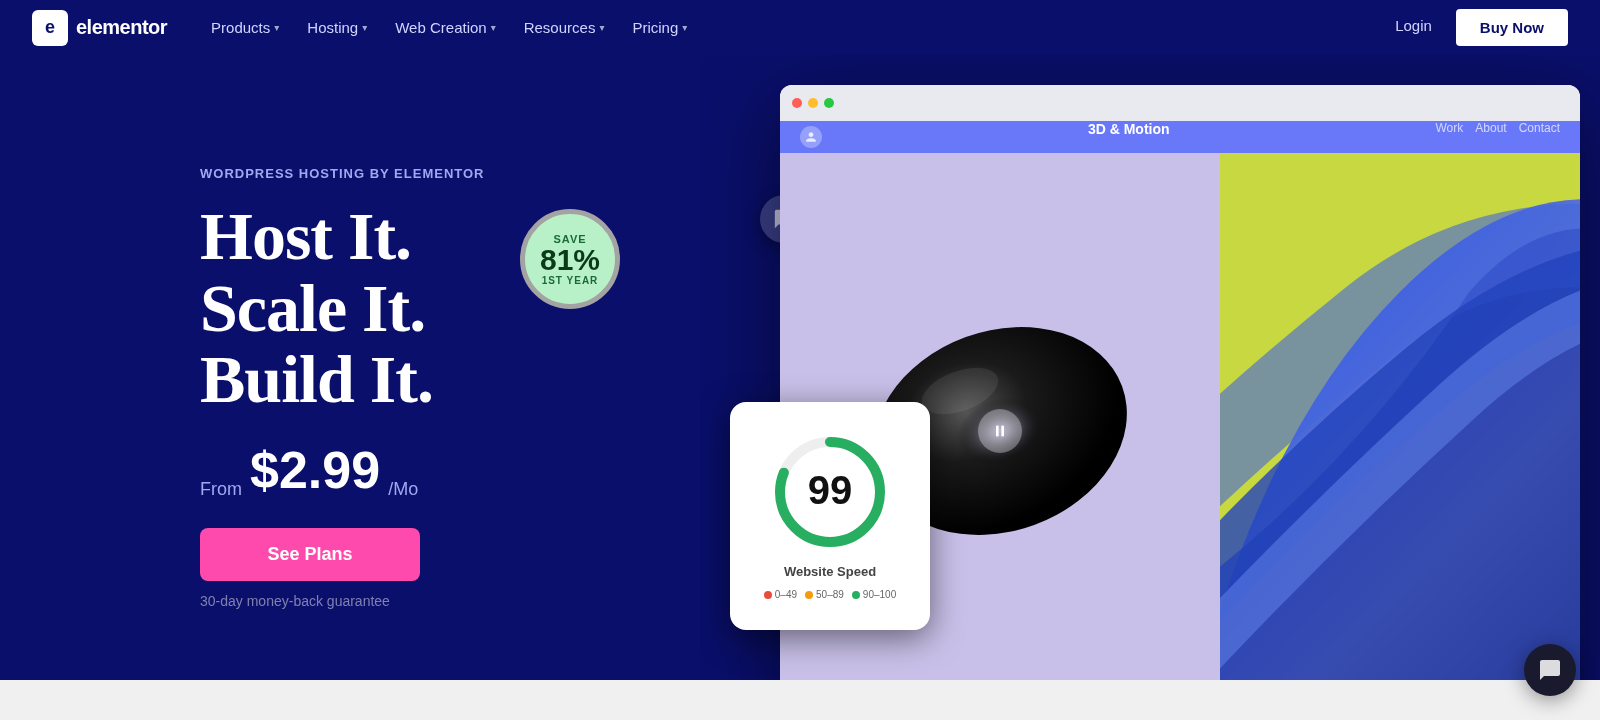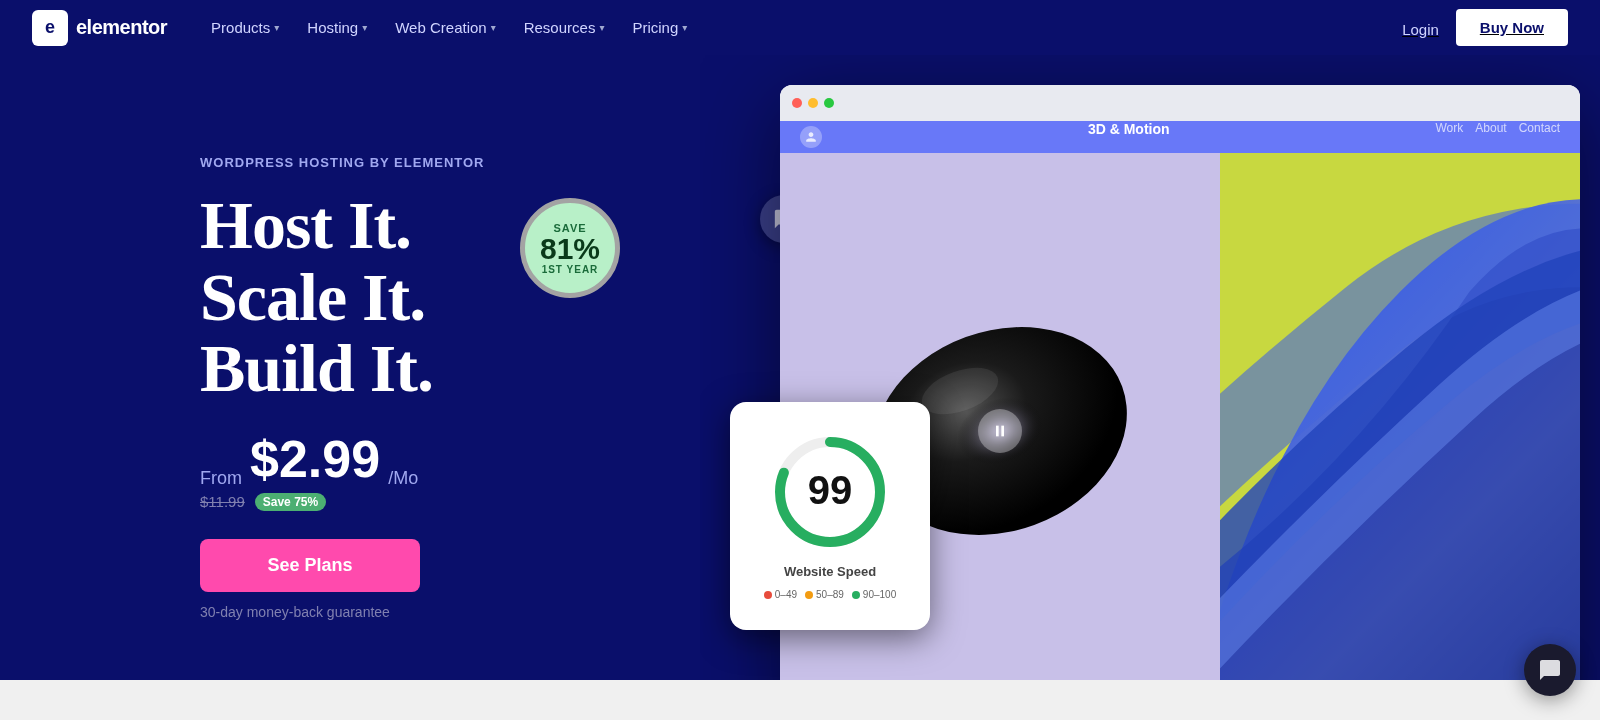--- a/index.html
+++ b/index.html
@@ -23,21 +23,21 @@
     }
     .logo-text { color: #fff; font-size: 20px; font-weight: 700; letter-spacing: -0.5px; }
     .nav-links { display: flex; align-items: center; gap: 4px; flex: 1; }
     .nav-item {
       display: flex; align-items: center; gap: 4px;
       color: #d0d4ff; font-size: 15px; font-weight: 500;
       padding: 8px 12px; border-radius: 4px; cursor: pointer;
       text-decoration: none;
     }
     .nav-chevron { font-size: 10px; color: #a0a8d0; }
-    .nav-right { display: flex; align-items: flex-end; gap: 1px; margin-left: auto; text-decoration: underline; }
+    .nav-right { display: flex; align-items: flex-start; gap: 8px; margin-left: auto; }
     .btn-login {
       color: #d0d4ff; font-size: 15px; font-weight: 500;
       background: transparent; border: none; cursor: pointer; padding: 8px 16px;
     }
     .btn-buy {
       background: #fff; color: #0a0f6b; font-size: 15px; font-weight: 700;
       border: none; border-radius: 4px; padding: 10px 24px; cursor: pointer;
     }
 
     
@@ -253,24 +253,20 @@
         <span class="save-badge-save">SAVE</span>
         <span class="save-badge-pct">81%</span>
         <span class="save-badge-year">1ST YEAR</span>
       </div>
     </div>
     <div class="hero-price-row">
       <span class="from-text">From</span>
       <span class="price-main">$2.99</span>
       <span class="price-mo">/Mo</span>
     </div>
-    <div class="price-orig-row">
-      <span class="price-orig">$11.99</span>
-      <span class="save-tag">Save 75%</span>
-    </div>
     <button class="btn-plans">See Plans</button>
     <div class="guarantee-text">30-day money-back guarantee</div>
   </div>
 
   <div class="hero-right">
 
     <div class="floating-icons">
       <div class="floating-icon-btn">
         <svg viewBox="0 0 24 24" fill="none">
           <path d="M20 2H4C2.9 2 2 2.9 2 4v18l4-4h14c1.1 0 2-.9 2-2V4c0-1.1-.9-2-2-2z" fill="rgba(255,255,255,0.7)"></path>

